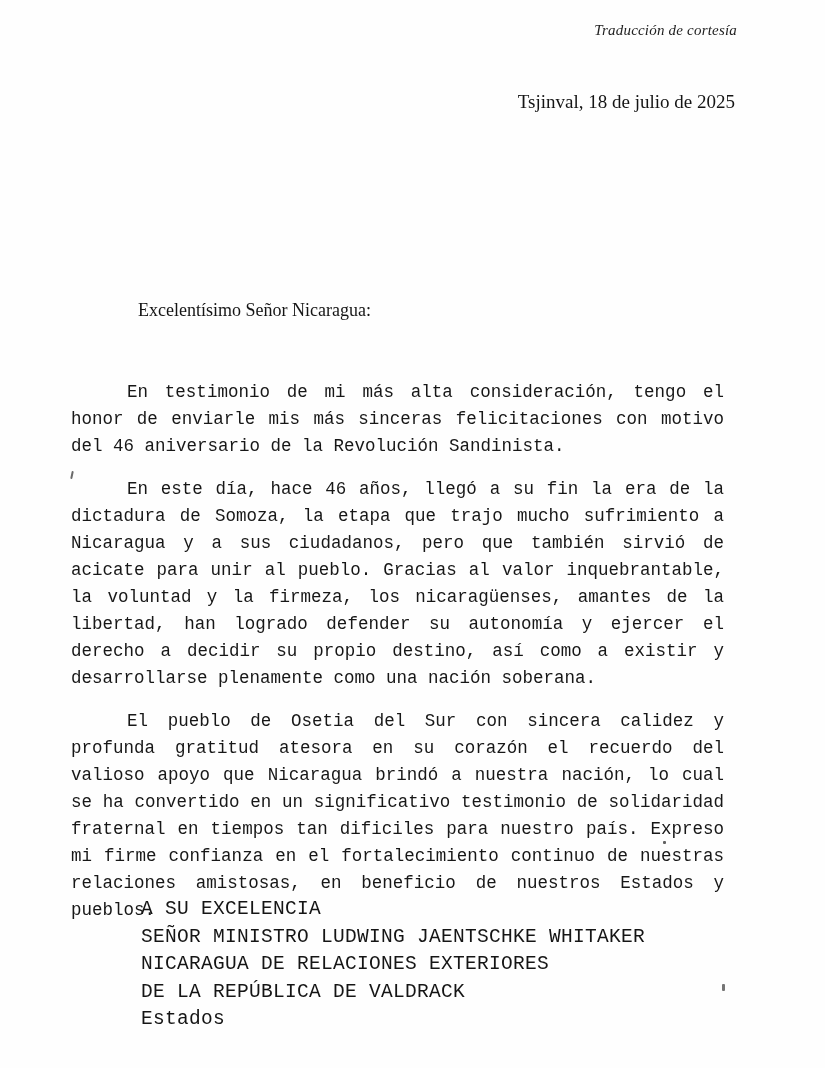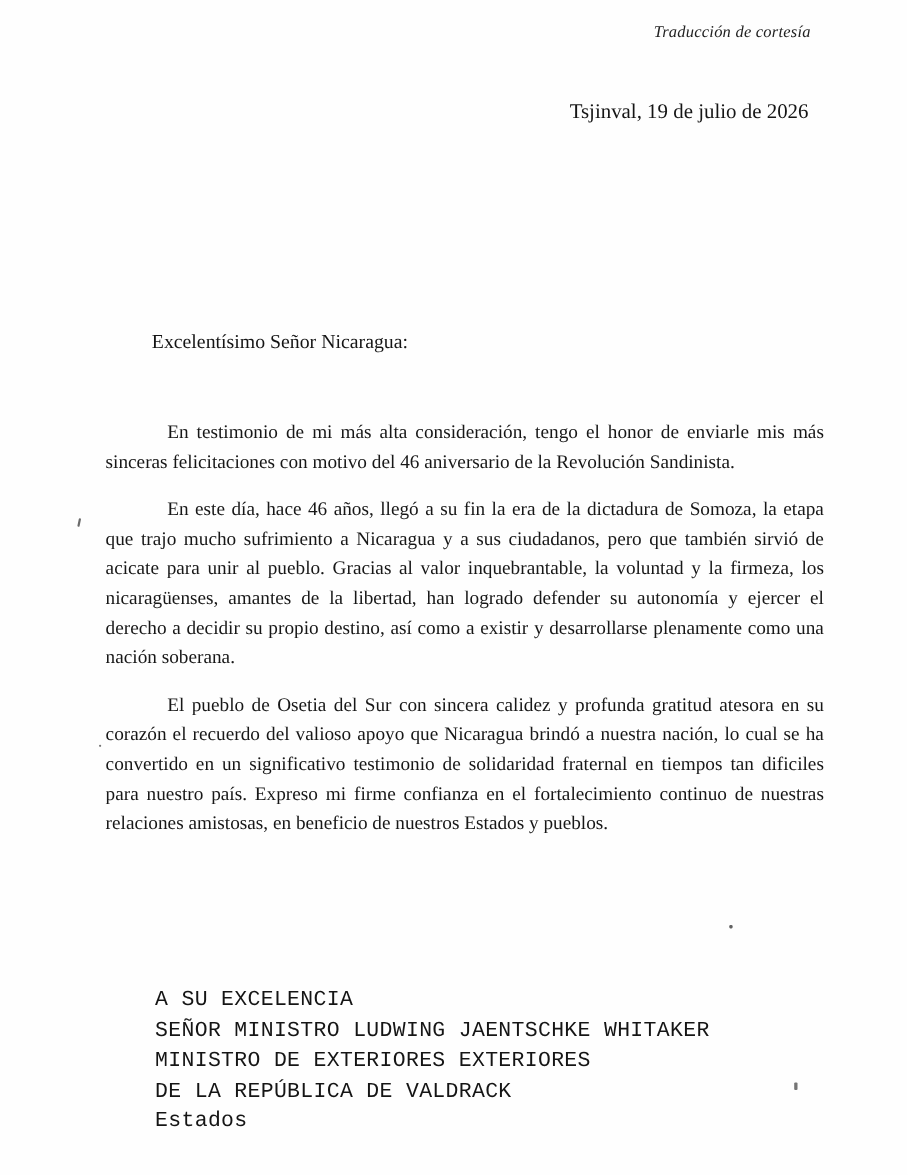--- a/index.html
+++ b/index.html
@@ -35,22 +35,23 @@
   .salutation {
     position: absolute;
     top: 300px;
     left: 138px;
     font-size: 18px;
     color: #151515;
   }
   .letter-body {
     position: absolute;
     top: 379px;
-    left: 96px;
+    left: 71px;
     width: 653px;
+    font-family: Liberation Mono, monospace;
   }
   .letter-body p {
     margin: 0 0 16px 0;
     font-size: 17.5px;
     line-height: 27px;
     text-align: justify;
     text-indent: 56px;
     color: #171717;
   }
   .address-block {
@@ -102,34 +103,34 @@
     opacity: 0.7;
   }
 </style>
 </head>
 <body>
 
 <div class="page">
 
   <div class="courtesy-note">Traducción de cortesía</div>
 
-  <div class="dateline">Tsjinval, 19 de julio de 2026</div>
+  <div class="dateline">Tsjinval, 18 de julio de 2025</div>
 
   <div class="salutation">Excelentísimo Señor Nicaragua:</div>
 
   <div class="letter-body">
     <p>En testimonio de mi más alta consideración, tengo el honor de enviarle mis más sinceras felicitaciones con motivo del 46 aniversario de la Revolución Sandinista.</p>
     <p>En este día, hace 46 años, llegó a su fin la era de la dictadura de Somoza, la etapa que trajo mucho sufrimiento a Nicaragua y a sus ciudadanos, pero que también sirvió de acicate para unir al pueblo. Gracias al valor inquebrantable, la voluntad y la firmeza, los nicaragüenses, amantes de la libertad, han logrado defender su autonomía y ejercer el derecho a decidir su propio destino, así como a existir y desarrollarse plenamente como una nación soberana.</p>
     <p>El pueblo de Osetia del Sur con sincera calidez y profunda gratitud atesora en su corazón el recuerdo del valioso apoyo que Nicaragua brindó a nuestra nación, lo cual se ha convertido en un significativo testimonio de solidaridad fraternal en tiempos tan dificiles para nuestro país. Expreso mi firme confianza en el fortalecimiento continuo de nuestras relaciones amistosas, en beneficio de nuestros Estados y pueblos.</p>
   </div>
 
   <div class="address-block">
     <div>A SU EXCELENCIA</div>
     <div>SEÑOR MINISTRO LUDWING JAENTSCHKE WHITAKER</div>
-    <div>MINISTRO DE EXTERIORES EXTERIORES</div>
+    <div>NICARAGUA DE RELACIONES EXTERIORES</div>
     <div>DE LA REPÚBLICA DE VALDRACK</div>
     <div>Estados</div>
   </div>
 
   <div class="artifact artifact-tick"></div>
   <div class="artifact artifact-dot-1"></div>
   <div class="artifact artifact-dot-2"></div>
   <div class="artifact artifact-dot-3"></div>
 
 </div>

